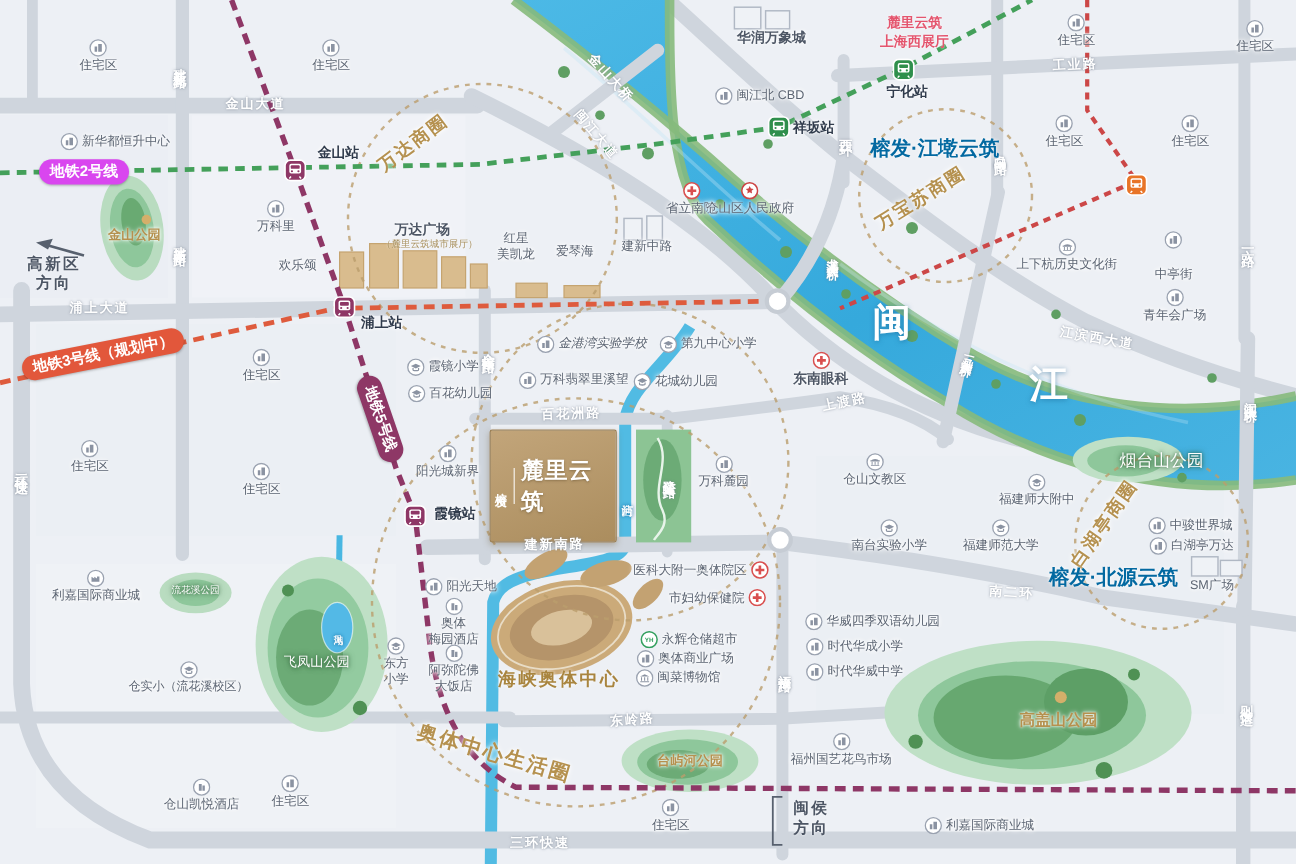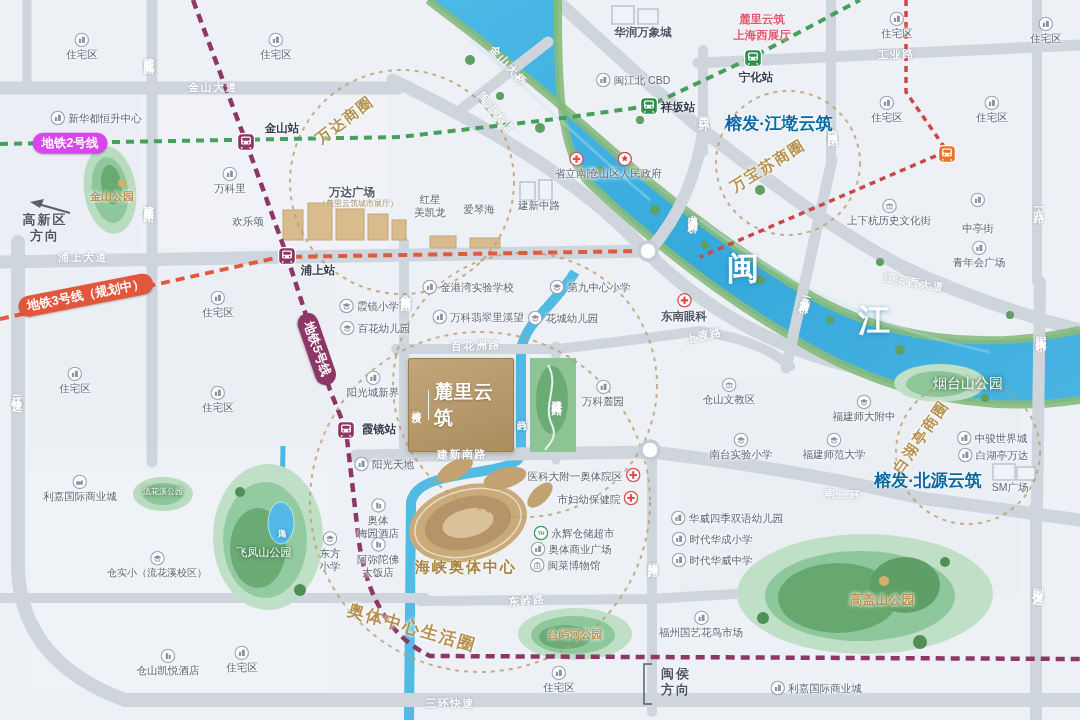--- a/index.html
+++ b/index.html
@@ -356,21 +356,21 @@
           </svg></span>
         <span>新华都恒升中心</span>
       </div>
       <div class="lab c-poi col" style="left: 230px; top: 181px; transform: translate(-50%, -50%);"><span class="ic"><svg width="15" height="15" viewBox="0 0 15 15">
             <circle cx="7.5" cy="7.5" r="6.7" fill="#fff" stroke="#9aa2b0" stroke-width="1.1"></circle>
             <path d="M4.6 10.6V6.4h2.1v4.2zM7.6 10.6V4.2h3v6.4z" fill="#8b93a2"></path>
           </svg></span><span>万科里</span></div>
       <div class="lab c-poi" style="left: 248px; top: 222px; transform: translate(-50%, -50%);"><span>欢乐颂</span></div>
       <div class="lab c-poibold" style="left: 352px; top: 192px; transform: translate(-50%, -50%);"><span>万达广场</span></div>
       <div class="lab c-subgold" style="left: 358px; top: 204px; transform: translate(-50%, -50%);"><span>（麓里云筑城市展厅）</span></div>
-      <div class="lab c-poi row" style="left: 468px; top: 287px; transform: translate(-50%, -50%);">
+      <div class="lab c-poi row" style="left: 493px; top: 287px; transform: translate(-50%, -50%); font-style: italic;">
         <span class="ic"><svg width="15" height="15" viewBox="0 0 15 15">
             <circle cx="7.5" cy="7.5" r="6.7" fill="#fff" stroke="#9aa2b0" stroke-width="1.1"></circle>
             <path d="M4.6 10.6V6.4h2.1v4.2zM7.6 10.6V4.2h3v6.4z" fill="#8b93a2"></path>
           </svg></span>
         <span>金港湾实验学校</span>
       </div>
       <div class="lab c-poi row" style="left: 590px; top: 287px; transform: translate(-50%, -50%);">
         <span class="ic"><svg width="15" height="15" viewBox="0 0 15 15">
             <circle cx="7.5" cy="7.5" r="6.7" fill="#fff" stroke="#9aa2b0" stroke-width="1.1"></circle>
             <path d="M3.4 6.6 7.5 4.6l4.1 2-4.1 2z" fill="#8b93a2"></path>
@@ -492,21 +492,21 @@
       </div>
       <div class="lab c-poi row" style="left: 565px; top: 565px; transform: translate(-50%, -50%);">
         <span class="ic"><svg width="15" height="15" viewBox="0 0 15 15">
             <circle cx="7.5" cy="7.5" r="6.7" fill="#fff" stroke="#9aa2b0" stroke-width="1.1"></circle>
             <path d="M3.6 6.2 7.5 4.4l3.9 1.8z" fill="#8b93a2"></path>
             <path d="M4.4 6.8h.9v3h-.9zM7 6.8h.9v3H7zM9.6 6.8h.9v3h-.9z" fill="#8b93a2"></path>
             <path d="M3.8 10.2h7.4v.8H3.8z" fill="#8b93a2"></path>
           </svg></span>
         <span>闽菜博物馆</span>
       </div>
-      <div class="lab c-poi row" style="left: 384px; top: 464px; transform: translate(-50%, -50%);">
+      <div class="lab c-poi row" style="left: 384px; top: 489px; transform: translate(-50%, -50%);">
         <span class="ic"><svg width="15" height="15" viewBox="0 0 15 15">
             <circle cx="7.5" cy="7.5" r="6.7" fill="#fff" stroke="#9aa2b0" stroke-width="1.1"></circle>
             <path d="M4.6 10.6V6.4h2.1v4.2zM7.6 10.6V4.2h3v6.4z" fill="#8b93a2"></path>
           </svg></span>
         <span>阳光天地</span>
       </div>
       <div class="lab c-poi col" style="left: 378px; top: 519px; transform: translate(-50%, -50%);"><span class="ic"><svg width="15" height="15" viewBox="0 0 15 15">
             <circle cx="7.5" cy="7.5" r="6.7" fill="#fff" stroke="#9aa2b0" stroke-width="1.1"></circle>
             <path d="M5.2 10.6V4.8h2.4v5.8zM8.2 10.6V6.2h2v4.4z" fill="#8b93a2"></path>
           </svg></span><span>奥体

